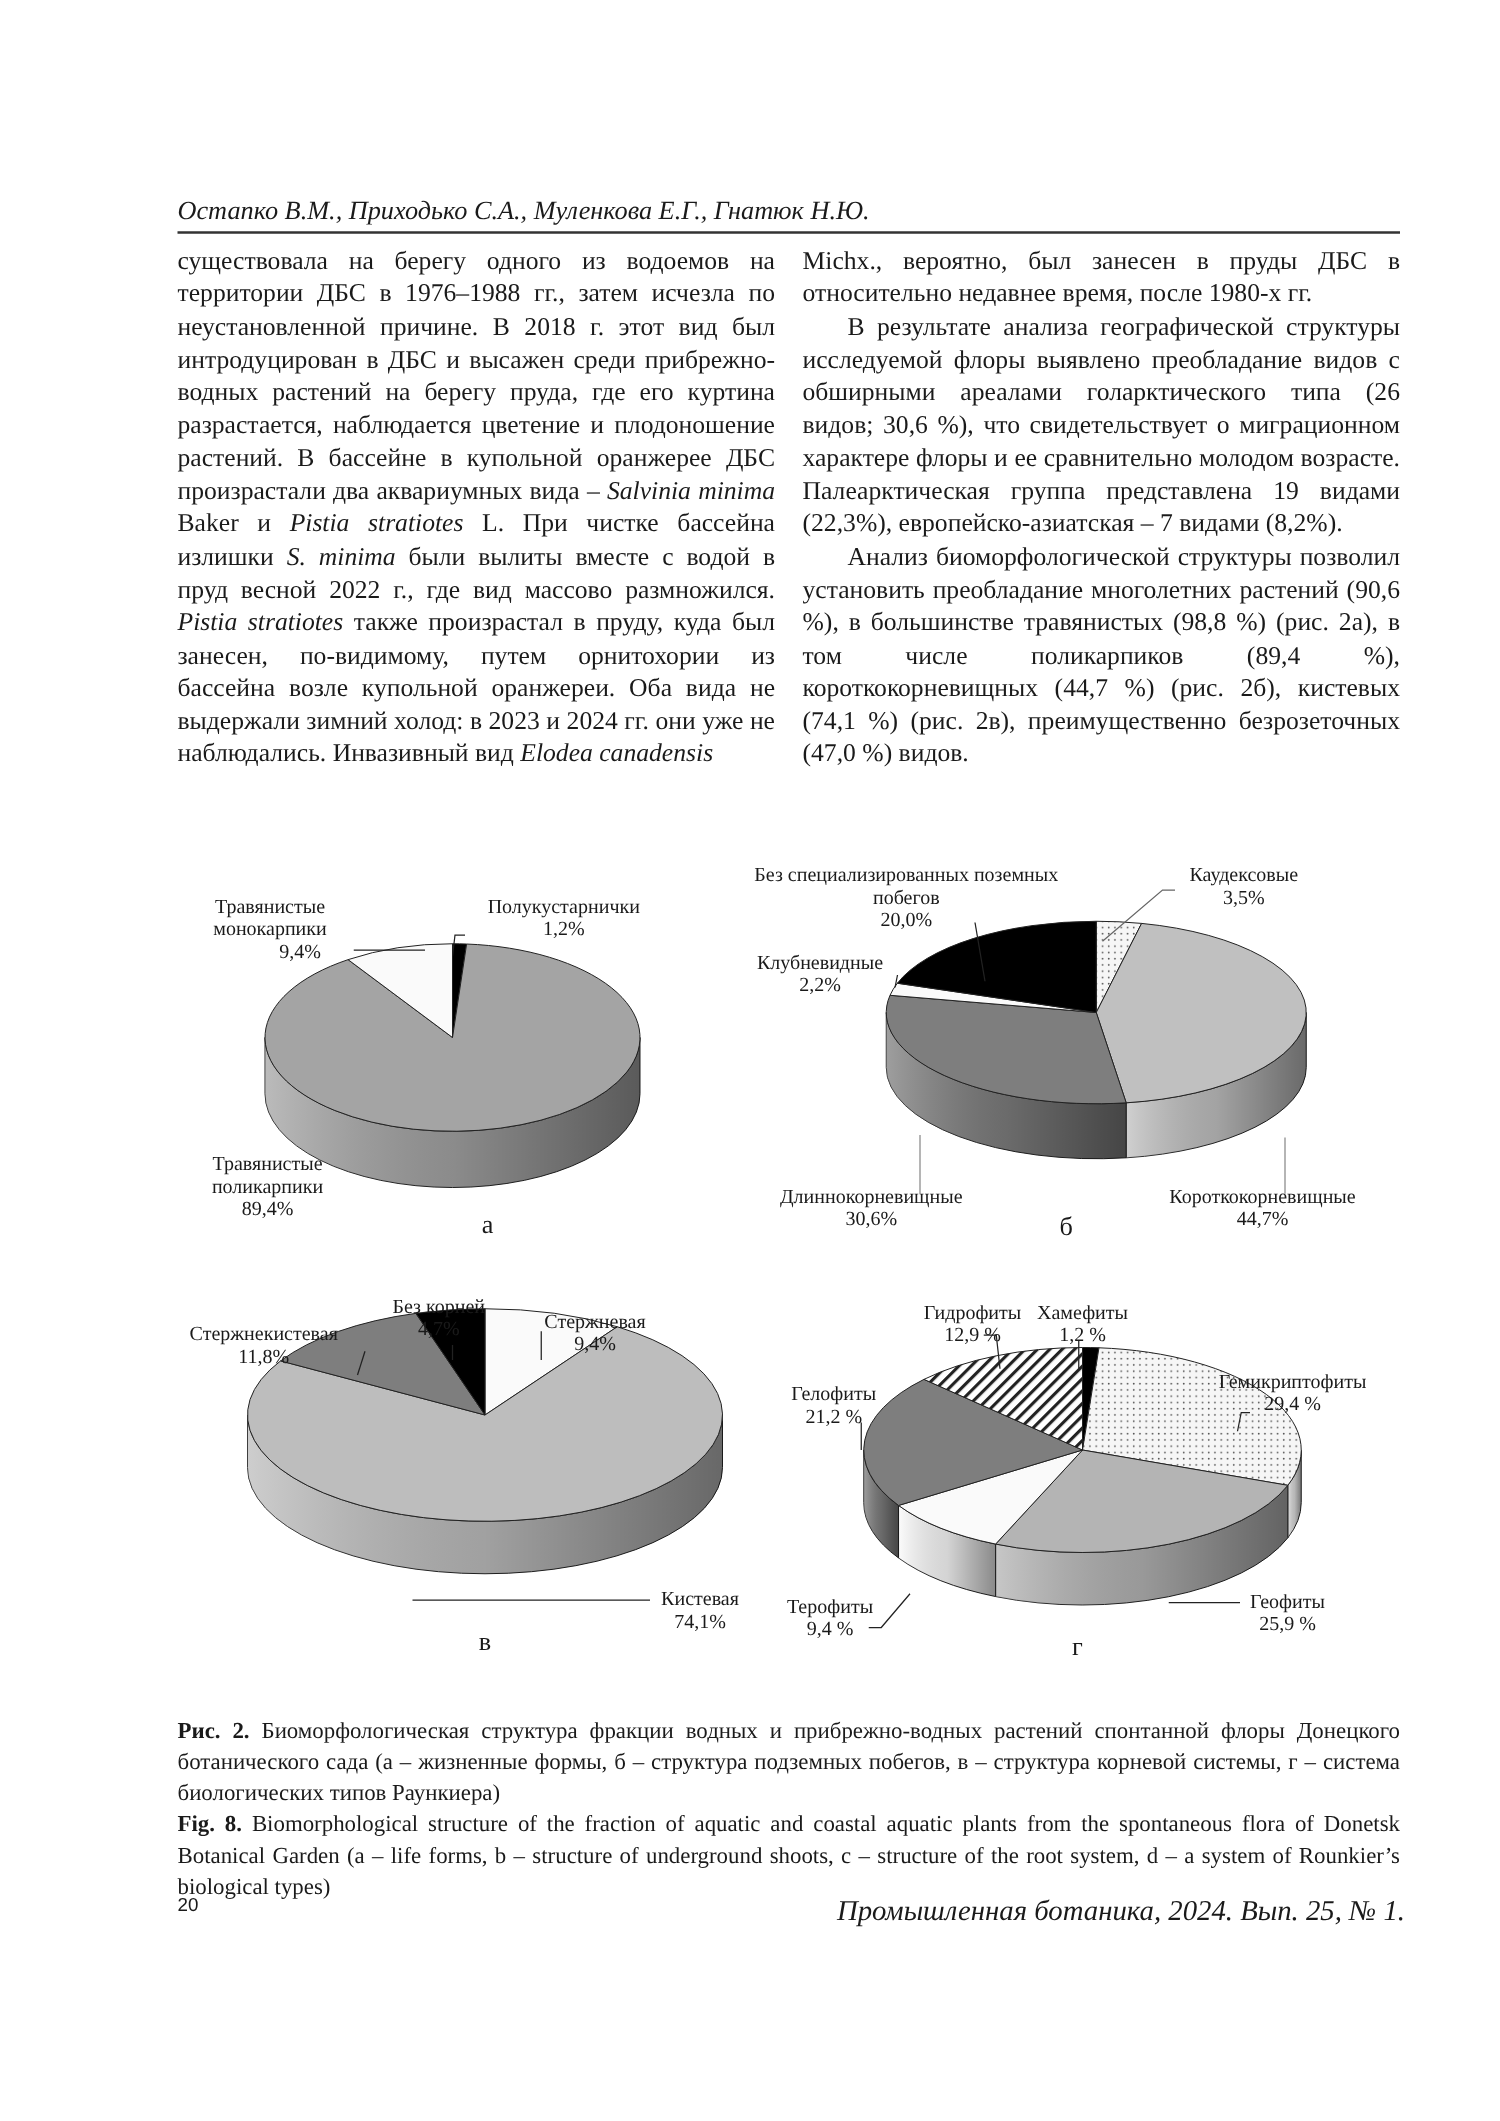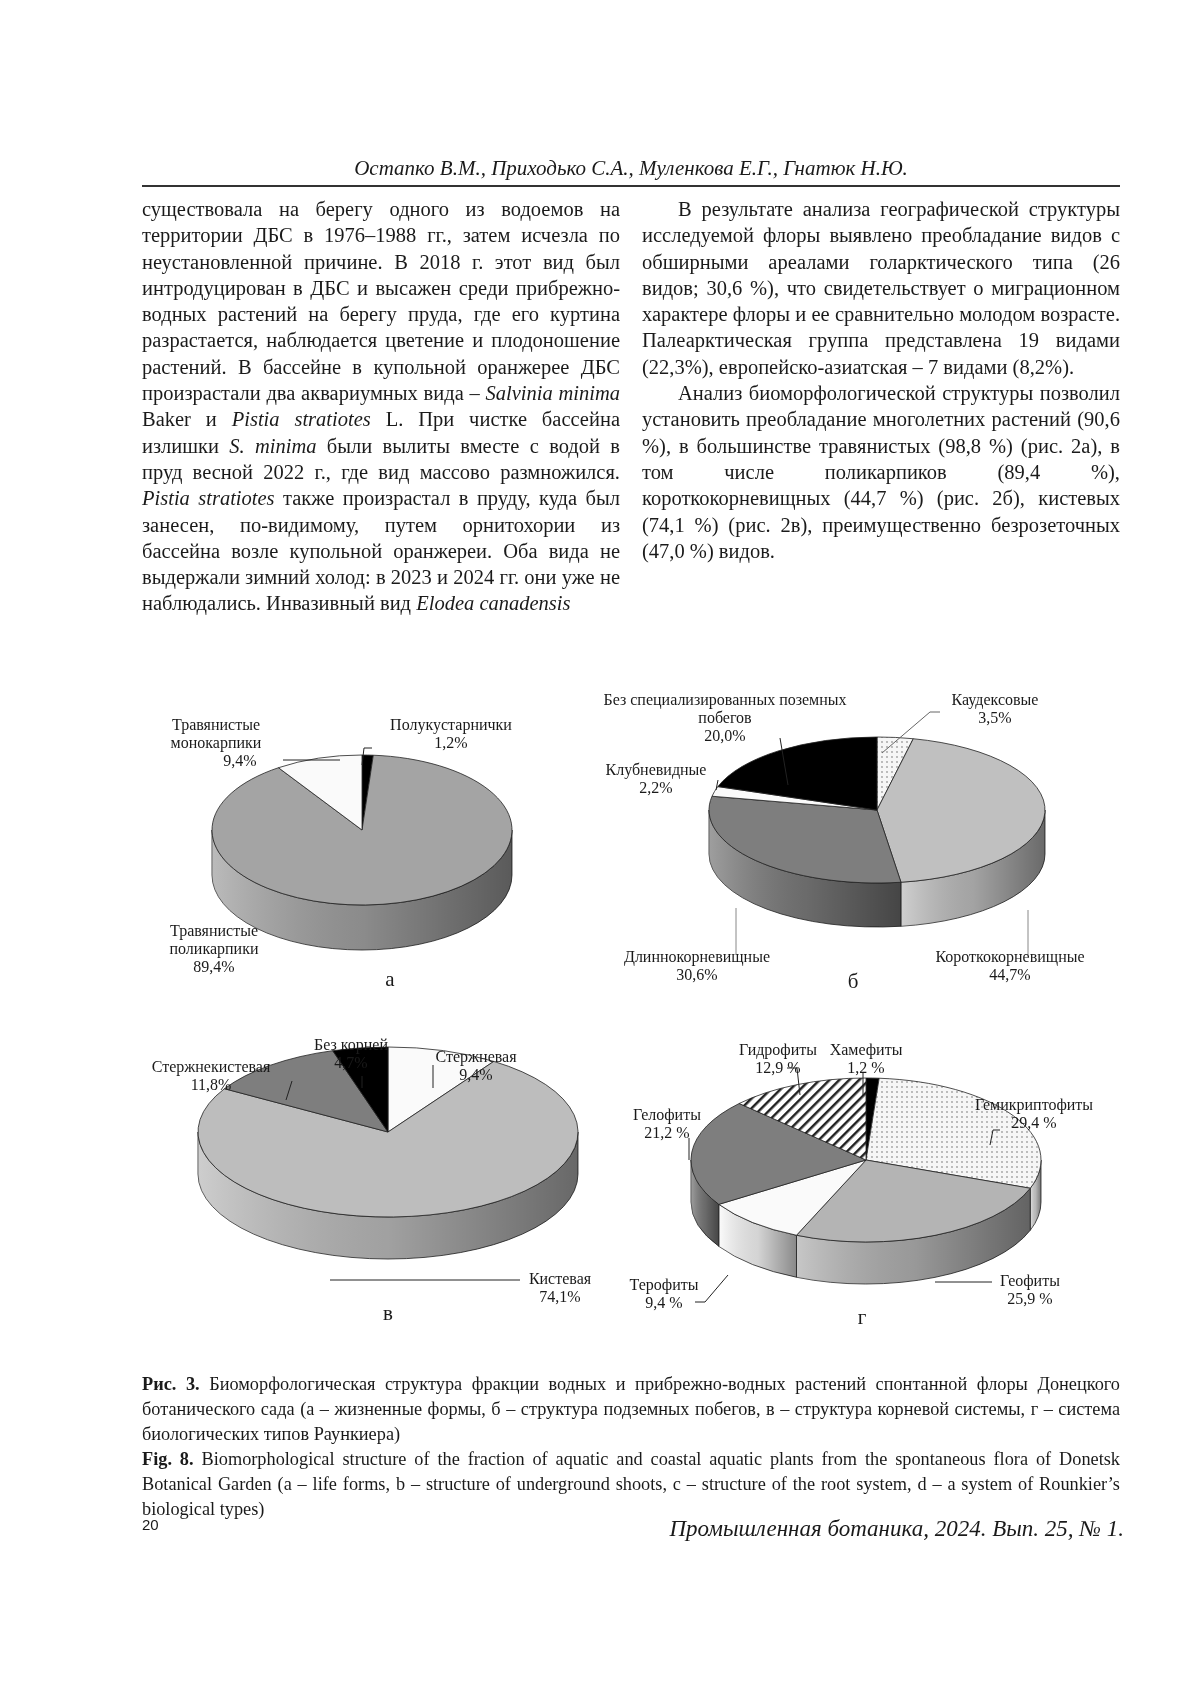--- a/index.html
+++ b/index.html
@@ -1,18 +1,18 @@
 <!DOCTYPE html>
 <html><head>
 <meta charset="utf-8">
 <style>
   html, body { margin: 0; padding: 0; background: #ffffff; }
   body { width: 1200px; height: 1697px; position: relative; overflow: hidden;
          font-family: "Liberation Serif", "DejaVu Serif", serif; color: #1a1a1a; }
-  .running-head { position: absolute; left: 142px; top: 156px; width: 978px; text-align: center;
+  .running-head { position: absolute; left: 142px; top: 156px; width: 978px; text-align: left;
                   font-style: italic; font-size: 21px; }
   .head-rule { position: absolute; left: 142px; top: 185px; width: 978px; height: 0; border-top: 2px solid #333; }
   .col { position: absolute; top: 196px; width: 478px; font-size: 20.5px; line-height: 26.3px; text-align: justify; }
   .col.left { left: 142px; }
   .col.right { left: 642px; }
   .col p { margin: 0; }
   .col p.indent { text-indent: 36px; }
   .col i { font-style: italic; margin-top: 14px; }
   .fig { position: absolute; left: 0; top: 690px; width: 1200px; height: 650px; }
   .fig svg { position: absolute; left: 0; top: 0; }
@@ -29,20 +29,21 @@
 <body>
 
 <div class="running-head">Остапко В.М., Приходько С.А., Муленкова Е.Г., Гнатюк Н.Ю.</div>
 <div class="head-rule"></div>
 
 <div class="col left">
   <p><span>существовала на берегу одного из водоемов на территории ДБС в 1976–1988 гг., затем исчезла по неустановленной причине. В 2018 г. этот вид был интродуцирован в ДБС и высажен среди прибрежно-водных растений на берегу пруда, где его куртина разрастается, наблюдается цветение и плодоношение растений. В бассейне в купольной оранжерее ДБС произрастали два аквариумных вида – </span><i>Salvinia minima</i><span> Baker и </span><i>Pistia stratiotes</i><span> L. При чистке бассейна излишки </span><i>S. minima</i><span> были вылиты вместе с водой в пруд весной 2022 г., где вид массово размножился. </span><i>Pistia stratiotes</i><span> также произрастал в пруду, куда был занесен, по-видимому, путем орнитохории из бассейна возле купольной оранжереи. Оба вида не выдержали зимний холод: в 2023 и 2024 гг. они уже не наблюдались. Инвазивный вид </span><i>Elodea canadensis</i></p>
 </div>
 
 <div class="col right">
+  <p>Michx., вероятно, был занесен в пруды ДБС в относительно недавнее время, после 1980-х гг.</p>
   <p class="indent">В результате анализа географической структуры исследуемой флоры выявлено преобладание видов с обширными ареалами голарктического типа (26 видов; 30,6 %), что свидетельствует о миграционном характере флоры и ее сравнительно молодом возрасте. Палеарктическая группа представлена 19 видами (22,3%), европейско-азиатская – 7 видами (8,2%).</p>
   <p class="indent">Анализ биоморфологической структуры позволил установить преобладание многолетних растений (90,6 %), в большинстве травянистых (98,8 %) (рис. 2а), в том числе поликарпиков (89,4 %), короткокорневищных (44,7 %) (рис. 2б), кистевых (74,1 %) (рис. 2в), преимущественно безрозеточных (47,0 %) видов.</p>
 </div>
 
 <div class="fig">
   <svg id="figsvg" width="1200" height="650">
     <defs>
       <pattern id="dots" width="5" height="5" patternUnits="userSpaceOnUse">
         <rect width="5" height="5" fill="#f6f6f6"></rect>
         <circle cx="2" cy="2" r="0.7" fill="#555"></circle>
@@ -168,18 +169,18 @@
       <text class="lbl" x="664" y="600" text-anchor="middle">Терофиты</text>
       <text class="lbl" x="664" y="618" text-anchor="middle">9,4 %</text>
       <text class="lbl" x="1030" y="596" text-anchor="middle">Геофиты</text>
       <text class="lbl" x="1030" y="614" text-anchor="middle">25,9 %</text>
       <text class="sub" x="862" y="634" text-anchor="middle">г</text>
     </g>
   </svg>
 </div>
 
 <div class="caption">
-  <p><b>Рис. 3.</b><span> Биоморфологическая структура фракции водных и прибрежно-водных растений спонтанной флоры Донецкого ботанического сада (а – жизненные формы, б – структура подземных побегов, в – структура корневой системы, г – система биологических типов Раункиера)</span></p>
+  <p><b>Рис. 2.</b><span> Биоморфологическая структура фракции водных и прибрежно-водных растений спонтанной флоры Донецкого ботанического сада (а – жизненные формы, б – структура подземных побегов, в – структура корневой системы, г – система биологических типов Раункиера)</span></p>
   <p><b>Fig. 8.</b><span> Biomorphological structure of the fraction of aquatic and coastal aquatic plants from the spontaneous flora of Donetsk Botanical Garden (a – life forms, b – structure of underground shoots, c – structure of the root system, d – a system of Rounkier’s biological types)</span></p>
 </div>
 
 <div class="footer-num">20</div>
 <div class="footer-journal">Промышленная ботаника, 2024. Вып. 25, № 1.</div>
 
 </body></html>

